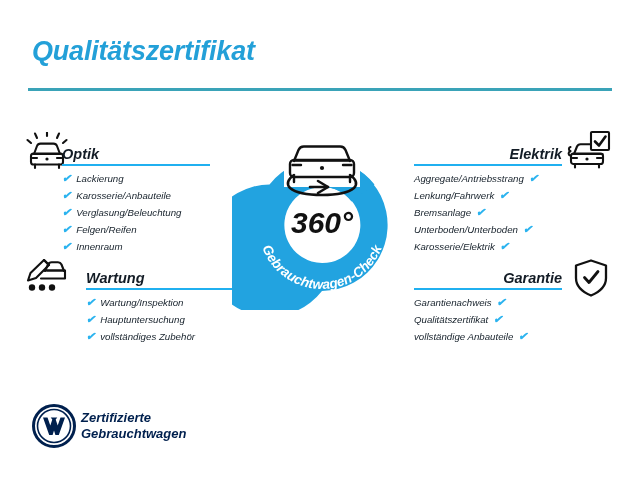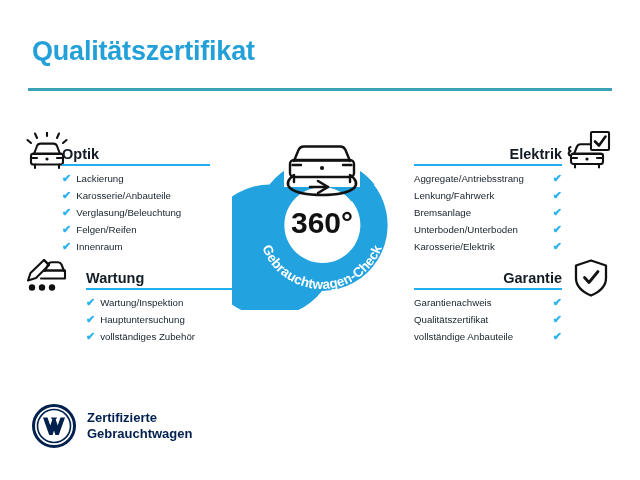--- a/index.html
+++ b/index.html
@@ -6,20 +6,21 @@
   html, body {
     width: 640px; height: 480px;
     background: #ffffff;
     font-family: "Liberation Sans", sans-serif;
     overflow: hidden;
   }
   #page {
     position: relative;
     width: 552px; height: 480px;
     background: #ffffff;
+    font-style: italic;
   }
 
   
   .title {
     position: absolute;
     left: 32px; top: 36px;
     font-size: 27px;
     font-weight: bold;
     color: #23a0d8;
     letter-spacing: -0.2px;
@@ -69,21 +70,21 @@
     line-height: 1;
   }
 
   
   .col-left .sec-title { left: 0; }
   .col-left .item { justify-content: flex-start; }
   .col-left .check { margin-right: 5px; }
 
   
   .col-right .sec-title { right: 0; }
-  .col-right .item { justify-content: space-between; gap: 13px; }
+  .col-right .item { justify-content: flex-start; }
   .col-right .check { margin-left: 5px; }
 
   
   .sec-icon {
     position: absolute;
     width: 46px; height: 40px;
   }
   .sec-icon svg { width: 100%; height: 100%; display: block; }
 
   
@@ -93,21 +94,21 @@
     width: 180px; height: 185px;
   }
   #center-badge svg { width: 100%; height: 100%; display: block; }
 
   
   .footer {
     position: absolute;
     left: 32px; top: 404px;
     display: flex;
     align-items: center;
-    gap: 11px;
+    gap: 5px;
   }
   .vw-logo { width: 44px; height: 44px; }
   .vw-logo svg { width: 100%; height: 100%; display: block; }
   .footer-text {
     font-size: 13px;
     font-weight: bold;
     color: #00204e;
     line-height: 1.25;
     white-space: nowrap;
   }

